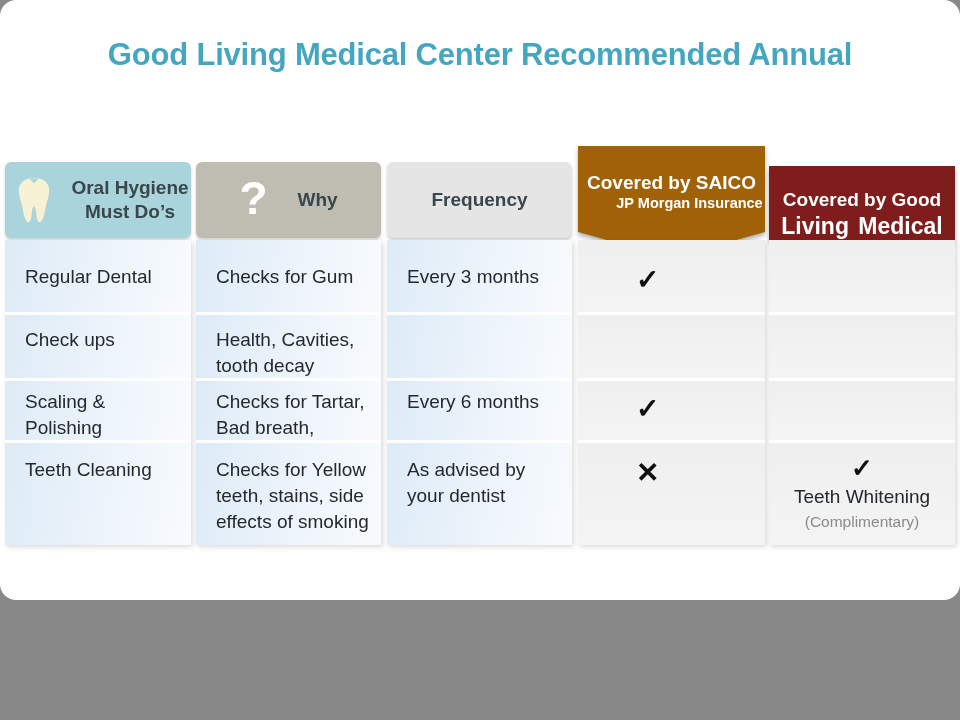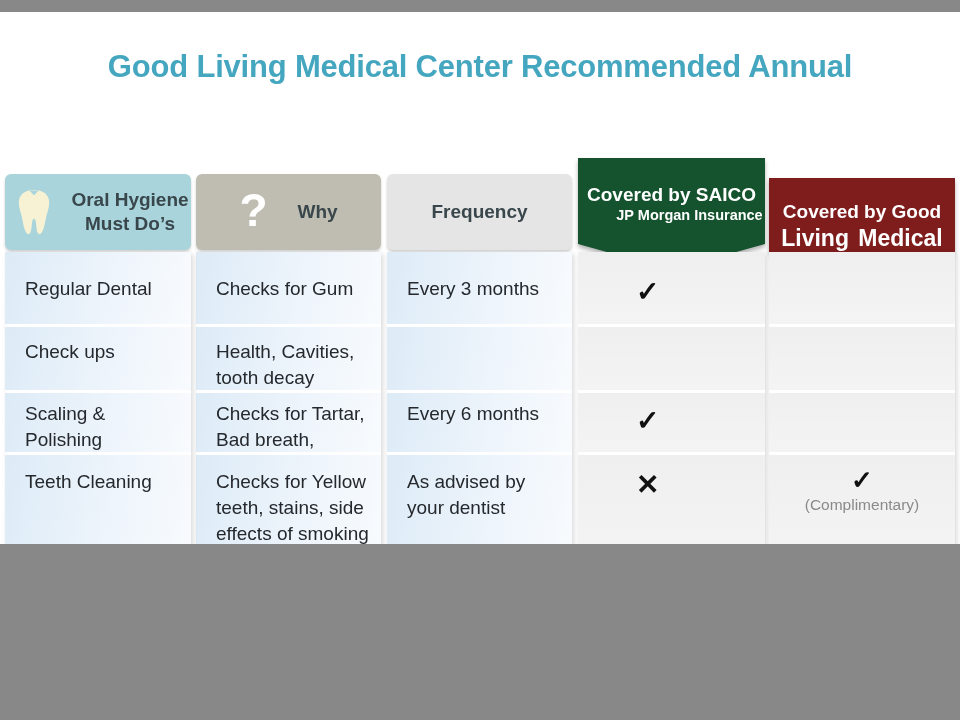--- a/index.html
+++ b/index.html
@@ -1,17 +1,17 @@
 <!DOCTYPE html>
 <html><head>
 <meta charset="utf-8">
 <style>
   * { margin:0; padding:0; box-sizing:border-box; }
   body { background:#888; font-family:"Liberation Sans", sans-serif; }
-  .slide { position:relative; width:960px; height:532px; background:#ffffff; overflow:hidden; margin:12px auto; }
+  .slide { position:relative; width:960px; height:600px; background:#ffffff; overflow:hidden; margin:0 auto;border-radius:16px; }
 
   
   .title { position:absolute; top:36px; left:0; width:100%; text-align:center;
            color:#45A6BF; font-weight:bold; font-size:31px; line-height:1.24; letter-spacing:-0.2px; }
   .title span { display:block; }
 
   
   .hdr { position:absolute; top:162px; height:76px; border-radius:6px;
          box-shadow:0 2px 3px rgba(0,0,0,.18);
          display:flex; align-items:center; justify-content:center;
@@ -20,21 +20,21 @@
   .hdr-oral .hdr-text { text-align:center; }
   .hdr-oral .hdr-text span { display:block; }
   .hdr-why  { left:196px; width:185px; background:#BFBDB1; gap:30px; }
   .qmark { color:#ffffff; font-size:46px; font-weight:bold; line-height:1; transform:translateY(-2px); }
   .hdr-frequency { left:387px; width:185px; background:#e5e5e5; }
 
   
   .banner { position:absolute; filter:drop-shadow(0 3px 2px rgba(0,0,0,.3)); }
   .banner .shape { width:100%; height:100%; color:#fff; text-align:center; }
   .banner-saico { left:578px; top:146px; width:187px; height:112px; }
-  .banner-saico .shape { background:#14532d; clip-path:polygon(0 0,100% 0,100% 86px,50% 100%,0 86px); padding-top:26px; }
+  .banner-saico .shape { background:#a16207; clip-path:polygon(0 0,100% 0,100% 86px,50% 100%,0 86px); padding-top:26px; }
   .banner-gl { left:769px; top:166px; width:186px; height:102px; }
   .banner-gl .shape { background:#7f1d1d; clip-path:polygon(0 0,100% 0,100% 74px,50% 100%,0 74px); padding-top:23px; }
   .banner .l1 { display:block; font-size:19px; font-weight:bold; }
   .banner-saico .l2 { display:block; font-size:14.5px; font-weight:bold; margin-top:1px;padding-left:36px; }
   .banner-gl .l2 { display:block; font-size:23px; font-weight:bold; word-spacing:3px; margin-top:2px; }
 
   
   .col { position:absolute; top:240px; box-shadow:2px 2px 5px rgba(0,0,0,.15); }
   .col1 { left:5px;   width:186px; }
   .col2 { left:196px; width:185px; }
@@ -139,20 +139,21 @@
     <div class="cell r3"><span class="mark">✓</span></div>
     <div class="cell r4"><span class="mark">✕</span></div>
   </div>
 
   <div class="col col5 gray">
     <div class="cell r1"><span class="mark"></span></div>
     <div class="cell r2"><span class="mark"></span></div>
     <div class="cell r3"><span class="mark"></span></div>
     <div class="cell r4 gl-note">
       <span class="mark">✓</span>
+      <span class="note">Teeth Whitening</span>
       <span class="subnote">(Complimentary)</span>
     </div>
   </div>
 
   <div class="band"></div>
 
   <svg class="x-deco" width="120" height="106" viewBox="0 0 120 106" aria-hidden="true">
     <polygon points="0,13 28,13 86,106 58,106" fill="#9CCCEC"></polygon>
     <polygon points="50,6 80,6 24,106 -6,106" fill="#AFD8F1" style="mix-blend-mode:multiply"></polygon>
     <polygon points="80,6 86,14 70,14" fill="#3D6A96"></polygon>

